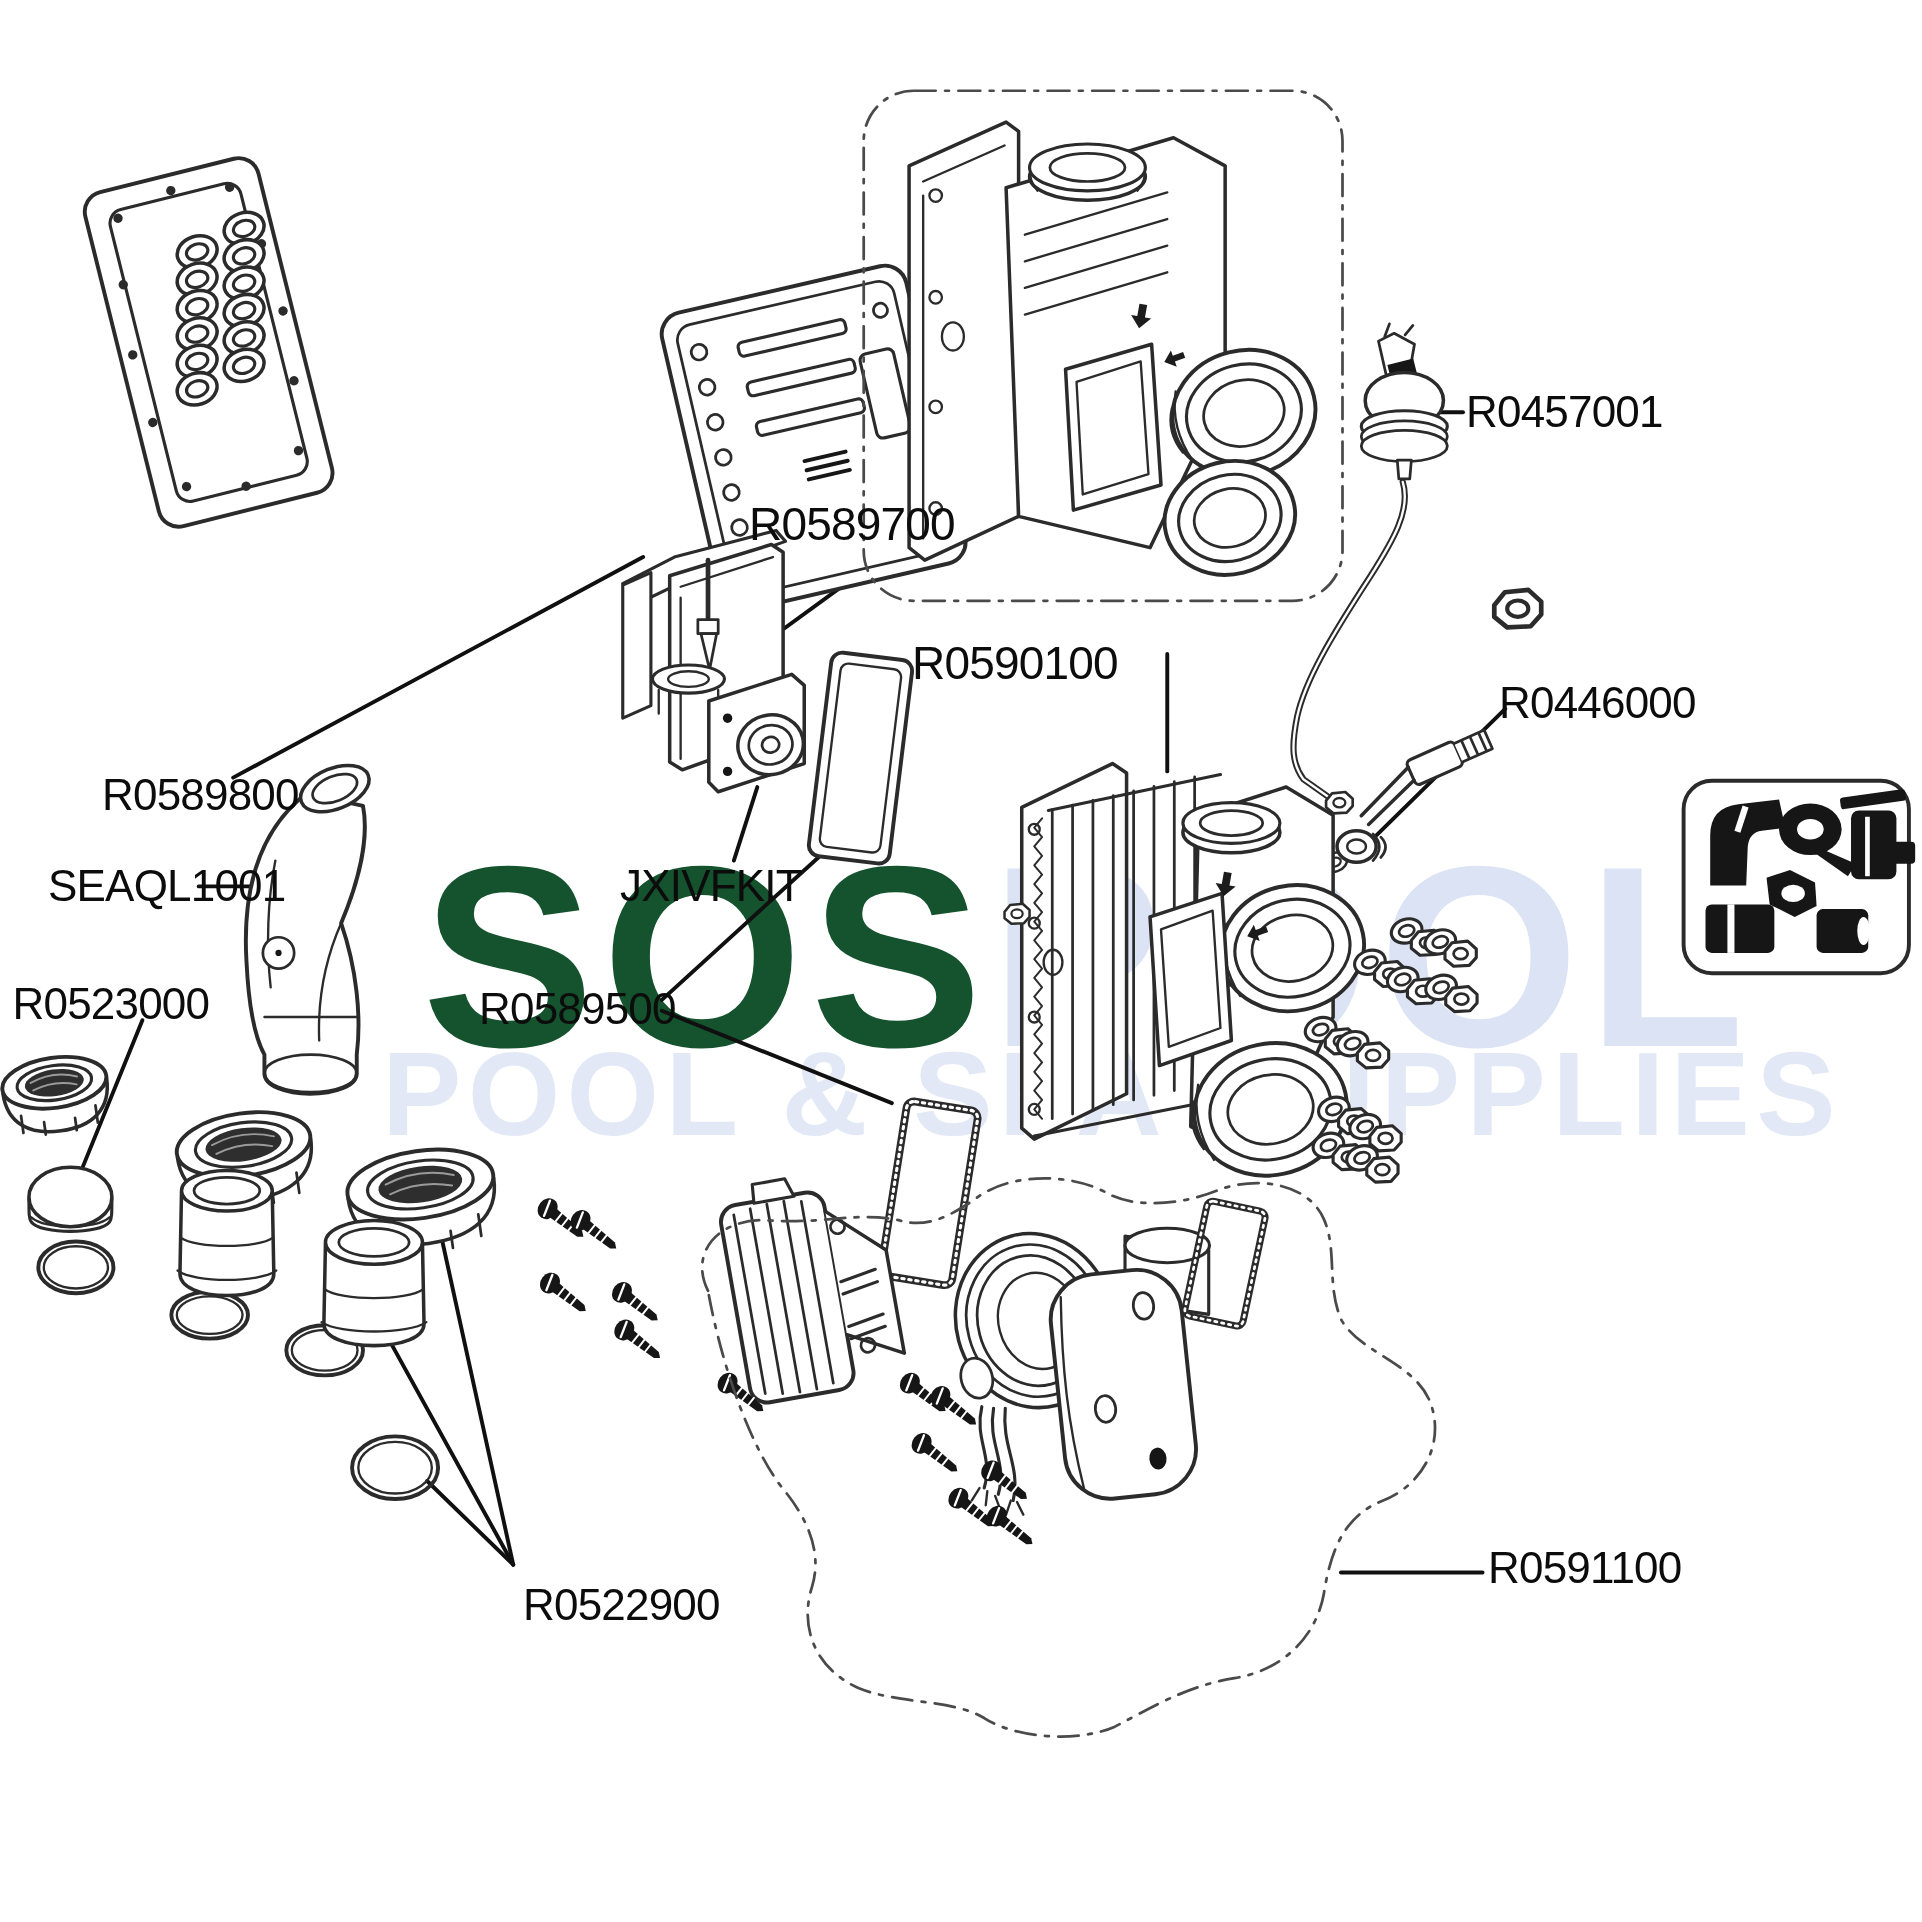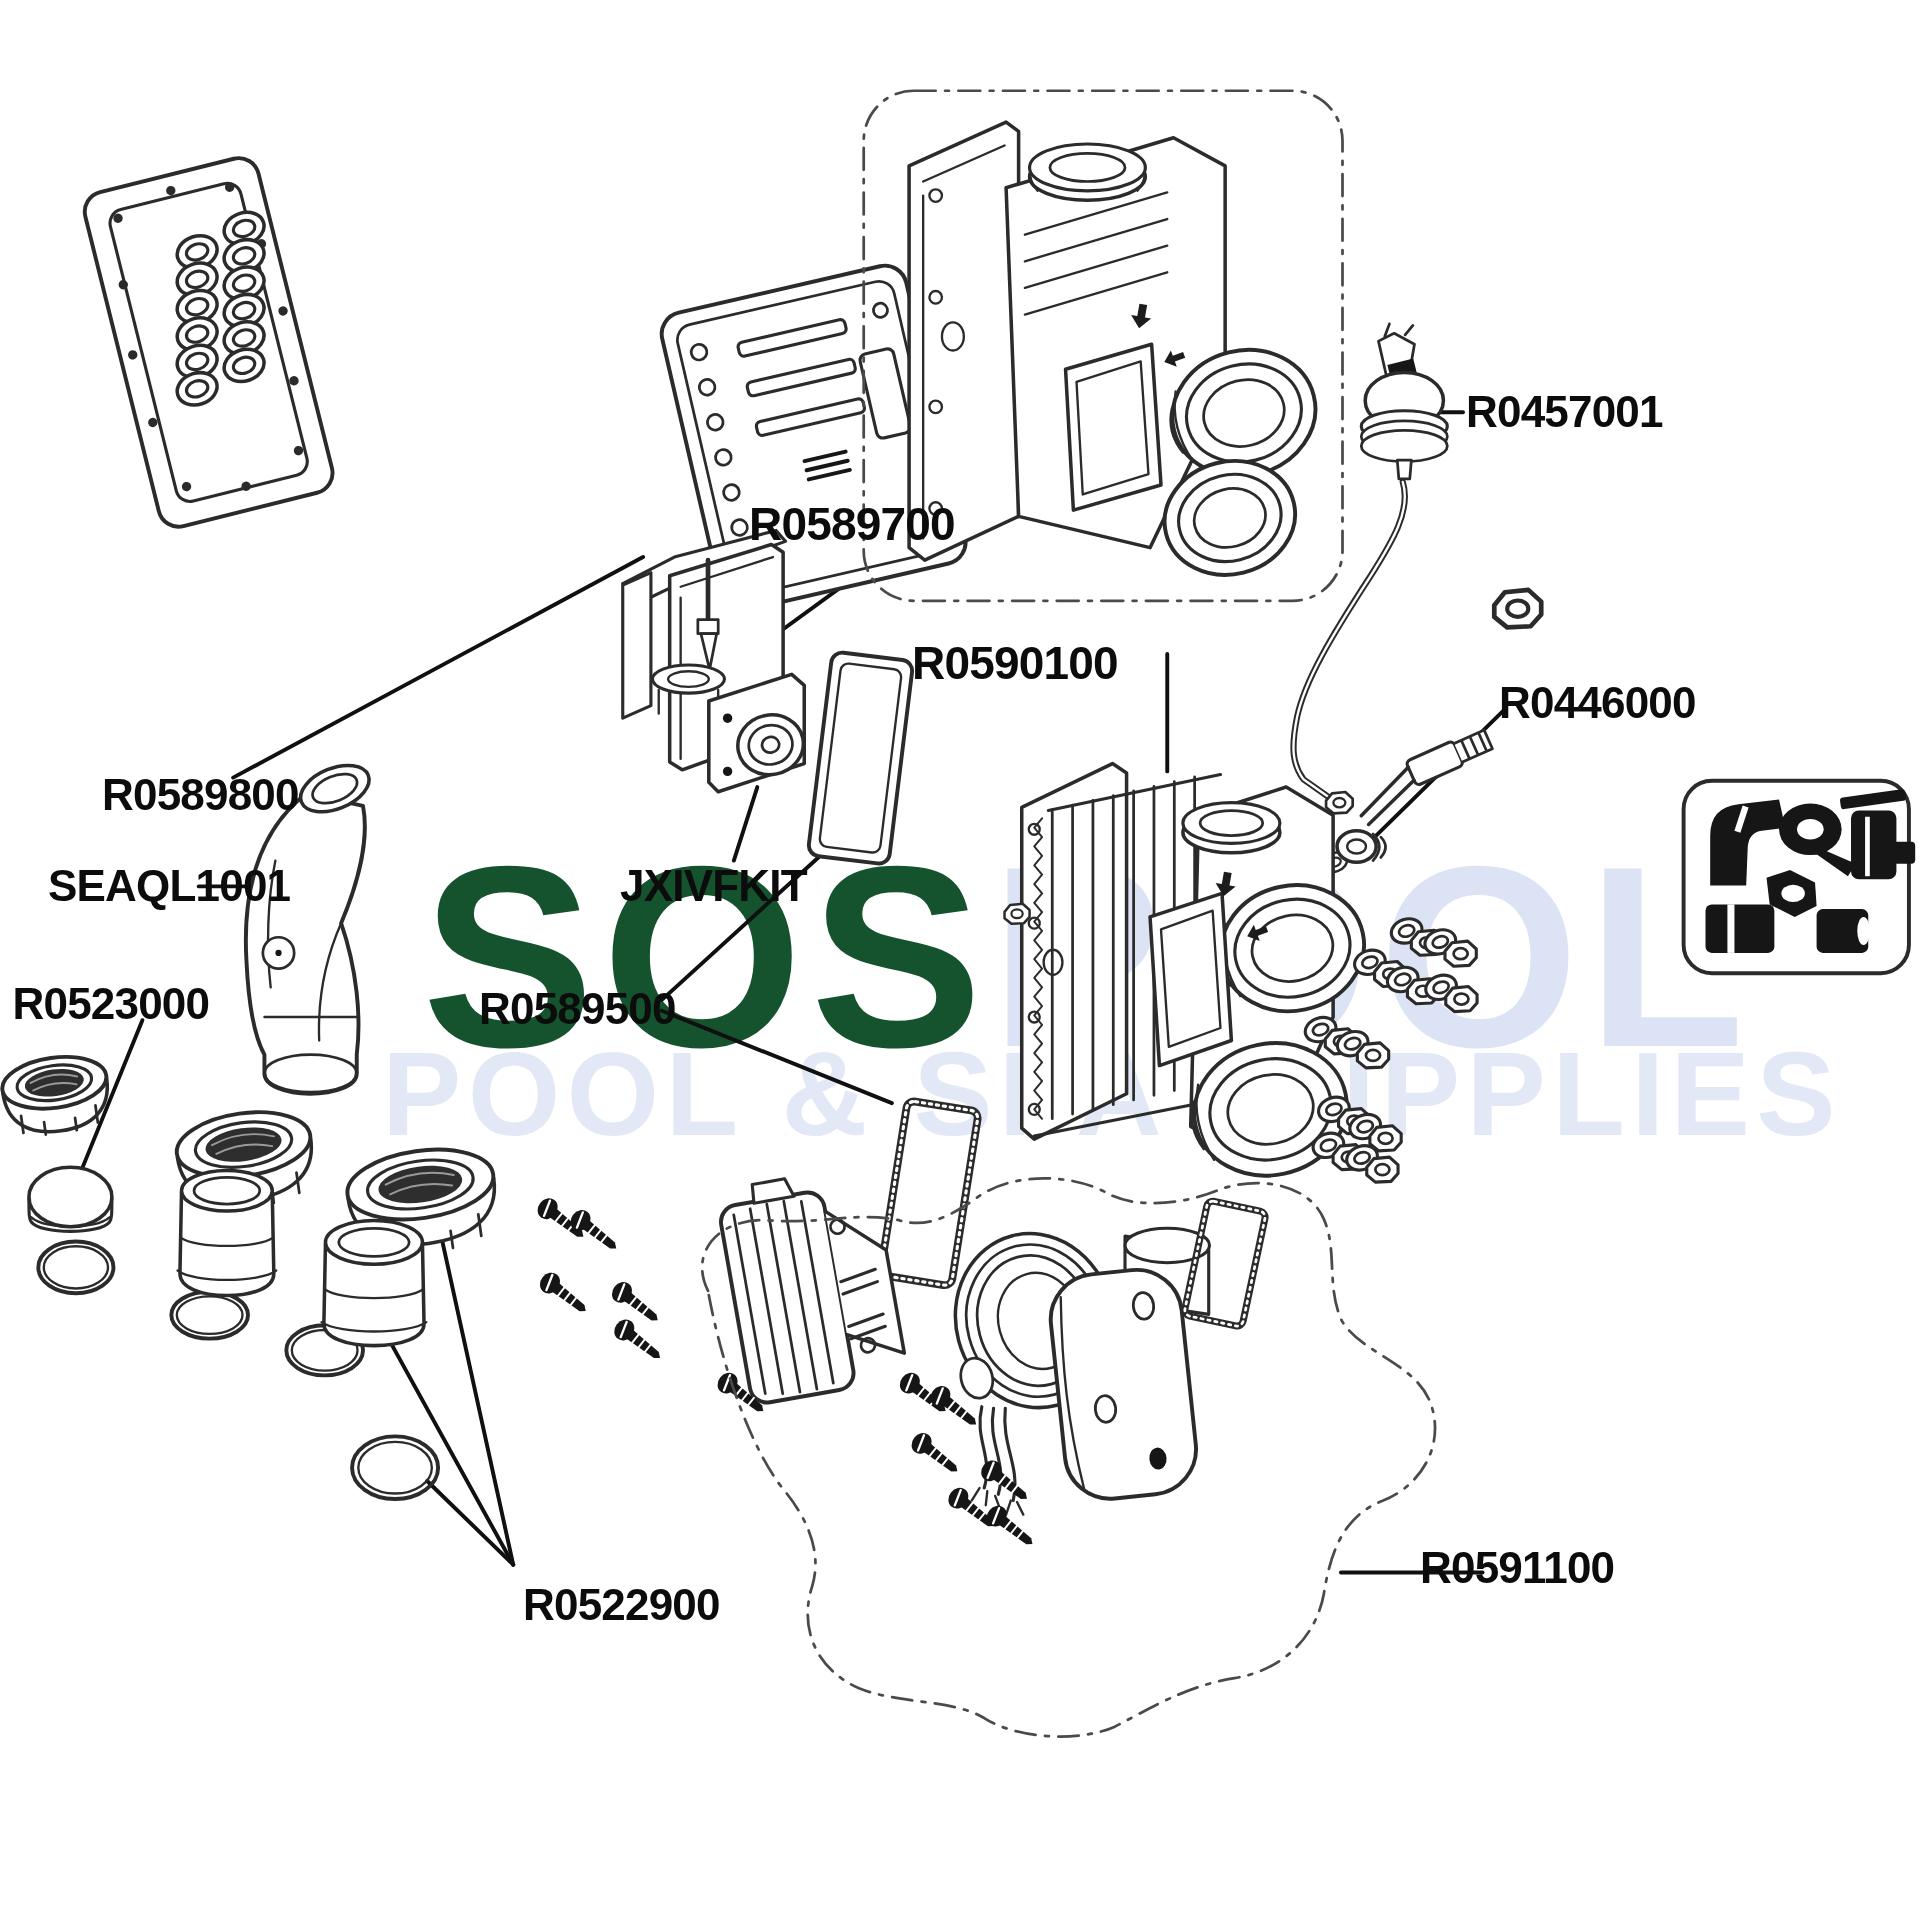--- a/index.html
+++ b/index.html
@@ -4,34 +4,34 @@
 <style>
   html,body{margin:0;padding:0;background:#ffffff;}
   .stage{position:relative;width:1923px;height:1923px;background:#fff;overflow:hidden;
          font-family:"Liberation Sans", sans-serif;}
   .wm{position:absolute;font-weight:800;white-space:nowrap;user-select:none;line-height:1;}
   .wm1{left:422px;top:828px;font-size:258px;letter-spacing:7.8px;}
   .wm1 .red{color:#14532d;margin-top:27px;}
   .wm1 .blue{color:#dbe3f4;}
   .wm2{left:382px;top:1034px;font-size:119px;letter-spacing:6.3px;color:#e2e8f6;}
   svg.art{position:absolute;left:0;top:0;width:1923px;height:1923px;}
-  .label{position:absolute;font-weight:700;font-size:44px;letter-spacing:-0.8px;
+  .label{position:absolute;font-weight:400;font-size:44px;letter-spacing:-0.8px;
          color:#0c0c0c;line-height:1;white-space:nowrap;}
   .label.lg{font-size:46px;}
   #lab-r0589700{left:749px;top:501px;}
   #lab-r0590100{left:912px;top:604px;margin-top:36px;}
   #lab-r0457001{left:1466px;top:390px;}
   #lab-r0446000{left:1499px;top:671px;margin-top:10px;}
   #lab-r0589800{left:102px;top:773px;}
   #lab-seaql1001{left:48px;top:864px;}
   #lab-jxivfkit{left:620px;top:864px;}
   #lab-r0523000{left:12.5px;top:982px;}
   #lab-r0589500{left:479px;top:987px;}
   #lab-r0522900{left:523px;top:1563px;margin-top:20px;}
-  #lab-r0591100{left:1420px;top:1546px;}
+  #lab-r0591100{left:1488px;top:1546px;}
 </style>
 </head>
 <body>
 
 <div class="stage">
 
   <div class="wm wm1"><span class="red">SOS</span><span class="blue">POOL</span></div>
   <div class="wm wm2">POOL &amp; SPA SUPPLIES</div>
 
   <svg class="art" viewBox="0 0 2458 2458" fill="none" stroke-linecap="round" stroke-linejoin="round">

